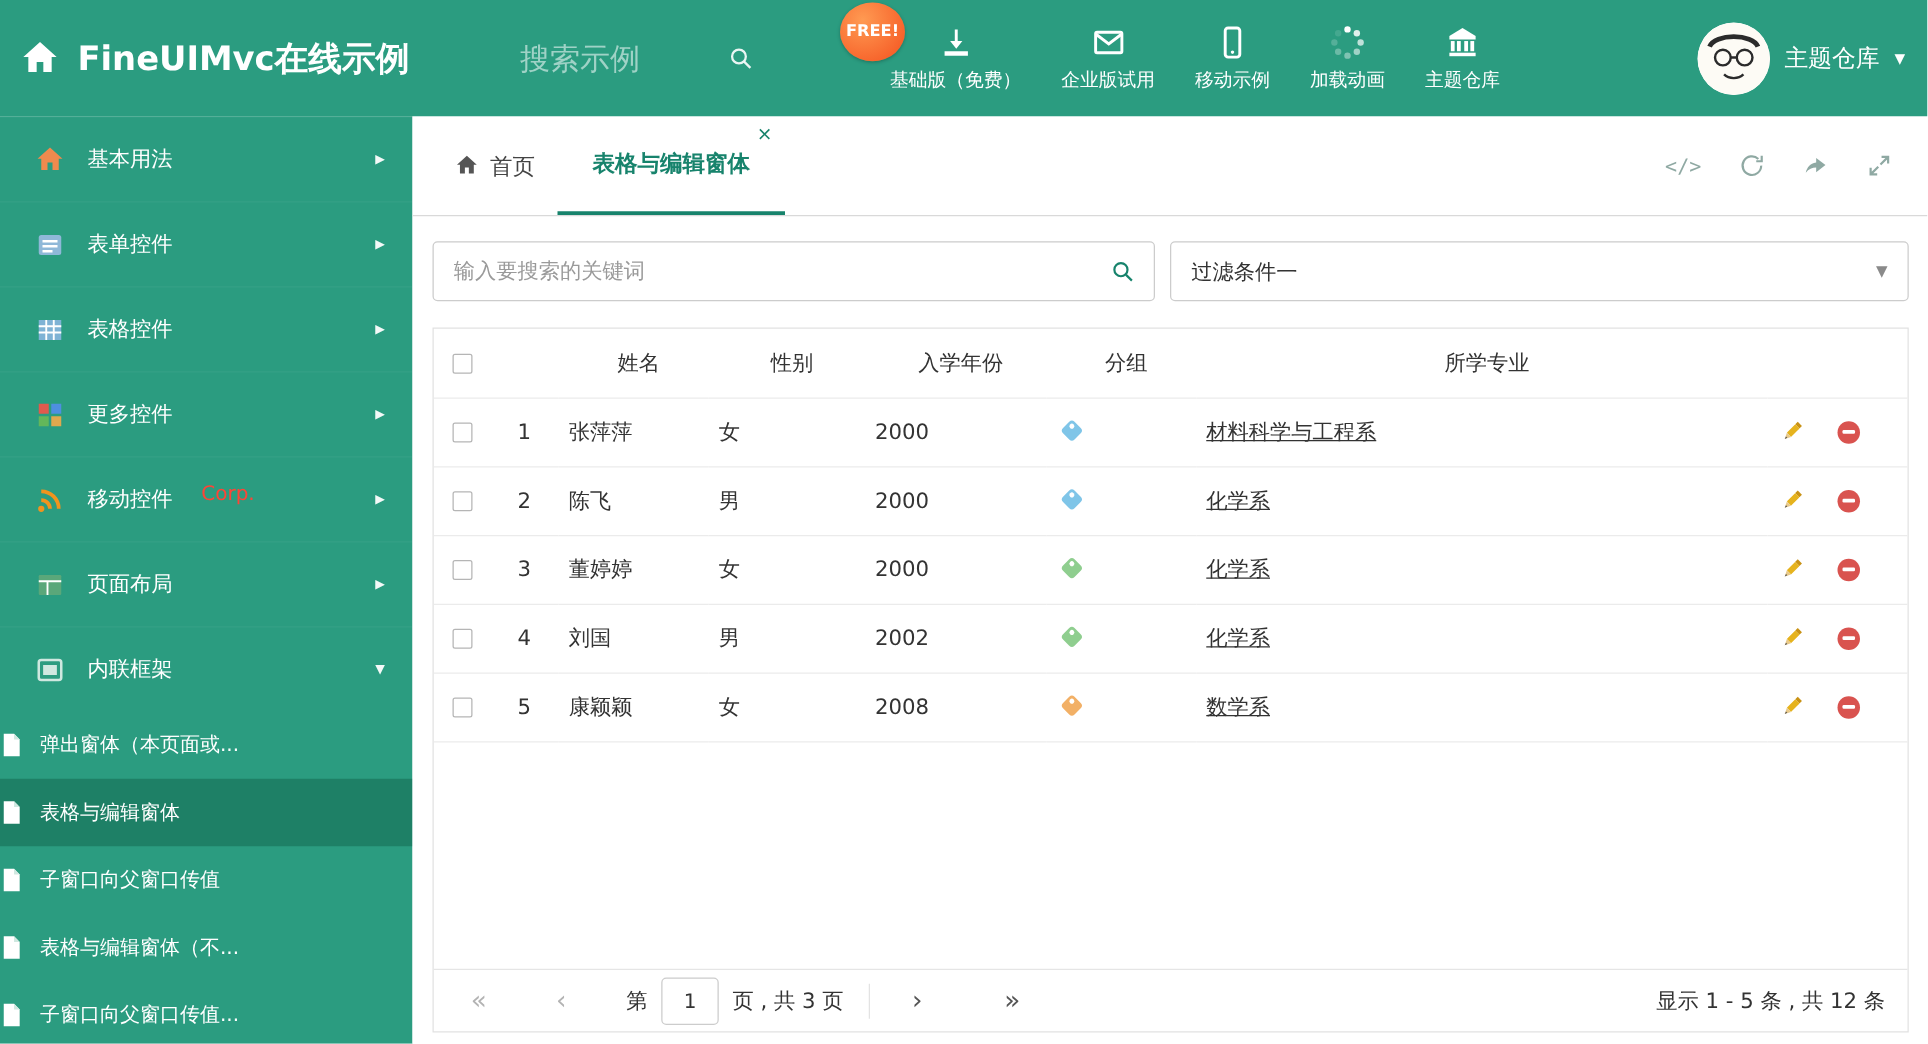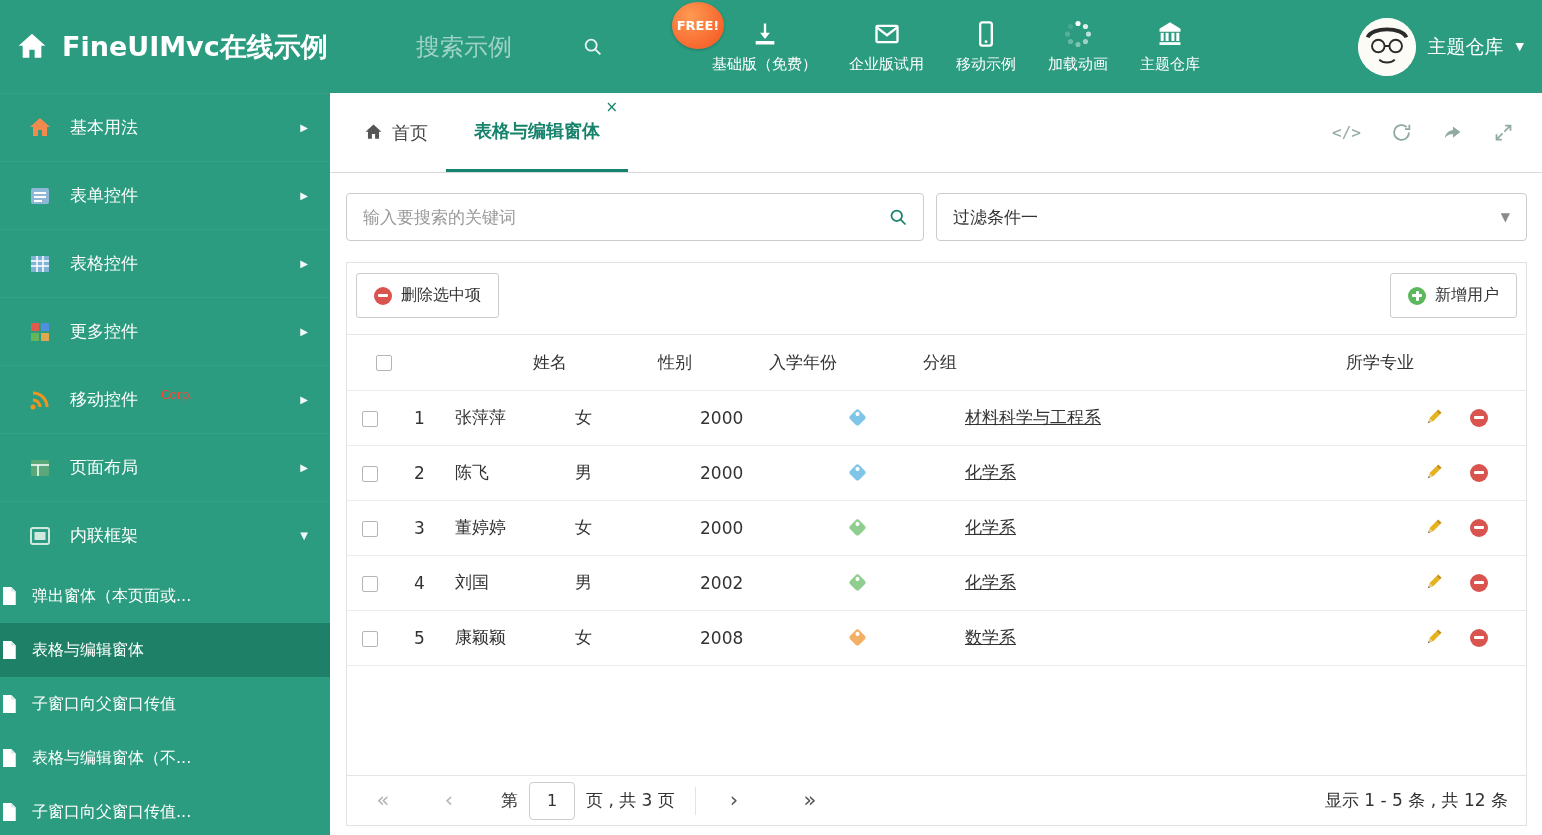--- a/index.html
+++ b/index.html
@@ -36,21 +36,21 @@
   .caret{font-size:11px;line-height:1;}
 
   
   .sidebar{position:absolute;top:93px;left:0;width:330px;bottom:0;background:var(--theme,#2b9c80);
     color:#fff;overflow:hidden;}
   .side-item{height:68px;display:flex;align-items:center;gap:18px;padding:0 22px 0 28px;font-size:17px;
     cursor:pointer;border-top:1px solid rgba(255,255,255,.05);}
   .side-item .ico{width:24px;height:24px;flex:none;display:flex;}
   .side-item .ico svg{width:100%;height:100%;}
   .side-item .arrow{margin-left:auto;font-size:10px;opacity:.95;}
-  .corp{color:#ff4436;font-size:12px;margin-left:5px;position:relative;top:-5px;}
+  .corp{color:#ff4436;font-size:16px;margin-left:5px;position:relative;top:-5px;}
   .sub-item{height:54px;display:flex;align-items:center;gap:14px;font-size:16px;cursor:pointer;}
   .sub-item .ico{width:18px;height:20px;flex:none;display:flex;}
   .sub-item .ico svg{width:100%;height:100%;}
   .sub-item.active{background:var(--theme_dark,#1e8066);}
 
   
   .main{position:absolute;left:330px;top:93px;right:0;bottom:0;background:#fff;}
   .tabbar{height:80px;border-bottom:1px solid #d9d9d9;display:flex;align-items:stretch;padding-left:16px;}
   .tab{display:flex;align-items:center;gap:9px;padding:0 18px;font-size:18px;color:#444;cursor:pointer;position:relative;}
   .tab svg{width:19px;height:19px;color:#555;}
@@ -75,21 +75,21 @@
   .btn{display:inline-flex;align-items:center;gap:9px;height:45px;padding:0 17px;border:1px solid #ccc;border-radius:3px;
     background:#fff;font-size:16px;color:#333;cursor:pointer;font-family:inherit;}
   .btn-add{margin-left:auto;}
   .icon-minus,.icon-plus{width:18px;height:18px;border-radius:50%;position:relative;display:inline-block;flex:none;}
   .icon-minus{background:var(--red,#d9534f);}
   .icon-plus{background:var(--green,#5cb85c);}
   .icon-minus::after,.icon-plus::after{content:"";position:absolute;left:4px;top:7.5px;width:10px;height:3px;background:#fff;border-radius:1px;}
   .icon-plus::before{content:"";position:absolute;left:7.5px;top:4px;width:3px;height:10px;background:#fff;border-radius:1px;}
 
   table.grid-table{width:100%;border-collapse:collapse;font-size:17px;color:#333;table-layout:fixed;}
-  .grid-table th{height:55px;font-weight:normal;text-align:right;border-bottom:1px solid #ebebeb;padding:0 0 0 8px;}
+  .grid-table th{height:55px;font-weight:normal;text-align:center;border-bottom:1px solid #ebebeb;padding:0 0 0 8px;}
   .grid-table td{height:55px;border-bottom:1px solid #ebebeb;padding:0 0 0 8px;}
   .cell-center{text-align:center;padding:0 !important;}
   .cb{width:16px;height:16px;border:1px solid #b5b5b5;border-radius:2px;background:#fff;display:inline-block;vertical-align:middle;cursor:pointer;}
   .tag{display:inline-block;width:13px;height:13px;border-radius:3px;transform:rotate(45deg);position:relative;margin-left:6px;}
   .tag::after{content:"";position:absolute;width:4px;height:4px;border-radius:50%;background:#fff;left:2px;top:2px;}
   a.major{color:#333;text-decoration:underline;cursor:pointer;text-align:right;}
   .row-actions{display:flex;align-items:center;gap:27px;justify-content:flex-end;padding-right:38px;}
   .pencil{display:flex;cursor:pointer;}
   .pencil svg{width:19px;height:19px;}
   .icon-minus.row-del{cursor:pointer;}
@@ -364,30 +364,20 @@
       </svg>
     </div>
     <div class="filter-select">
       <span>过滤条件一</span>
       <span class="caret">▼</span>
     </div>
   </div>
 
   <div class="grid-panel">
 
-    <div class="grid-toolbar">
-      <button class="btn">
-        <span class="icon-minus"></span>
-        <span>删除选中项</span>
-      </button>
-      <button class="btn btn-add">
-        <span class="icon-plus"></span>
-        <span>新增用户</span>
-      </button>
-    </div>
 
     <table class="grid-table">
       <colgroup>
         <col style="width:45px">
           <col style="width:55px">
           <col style="width:120px">
           <col style="width:125px">
         <col style="width:145px">
           <col style="width:120px">
           <col>

